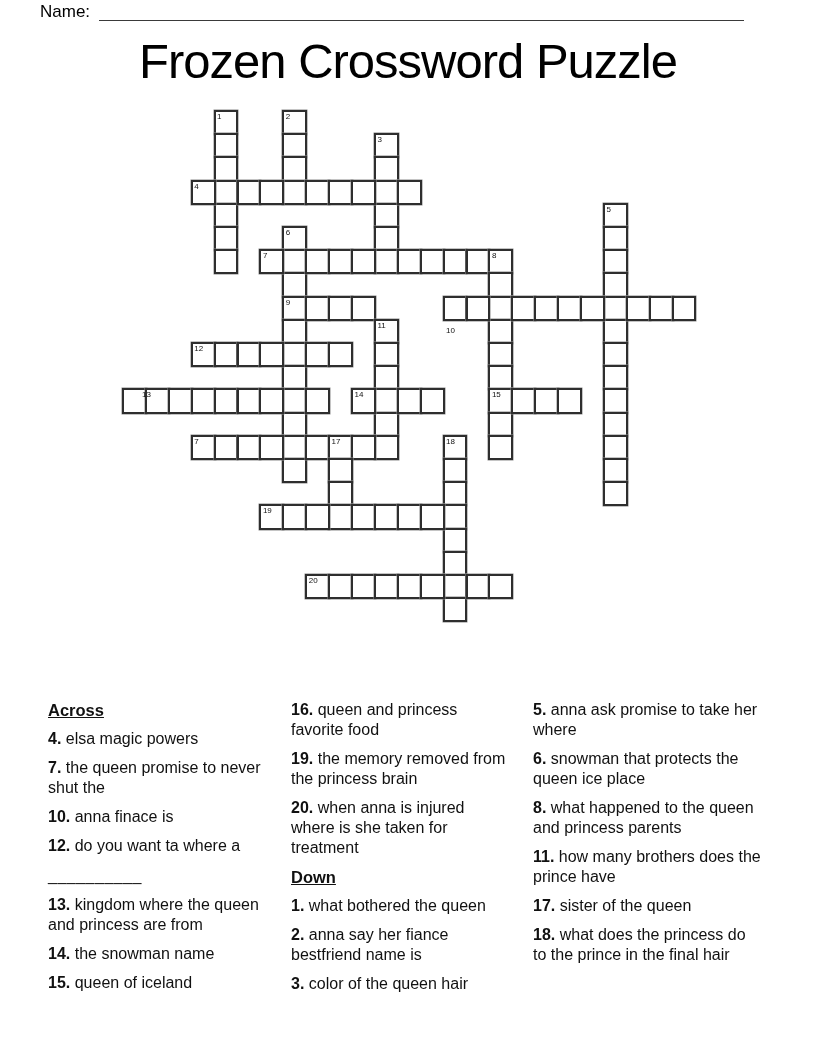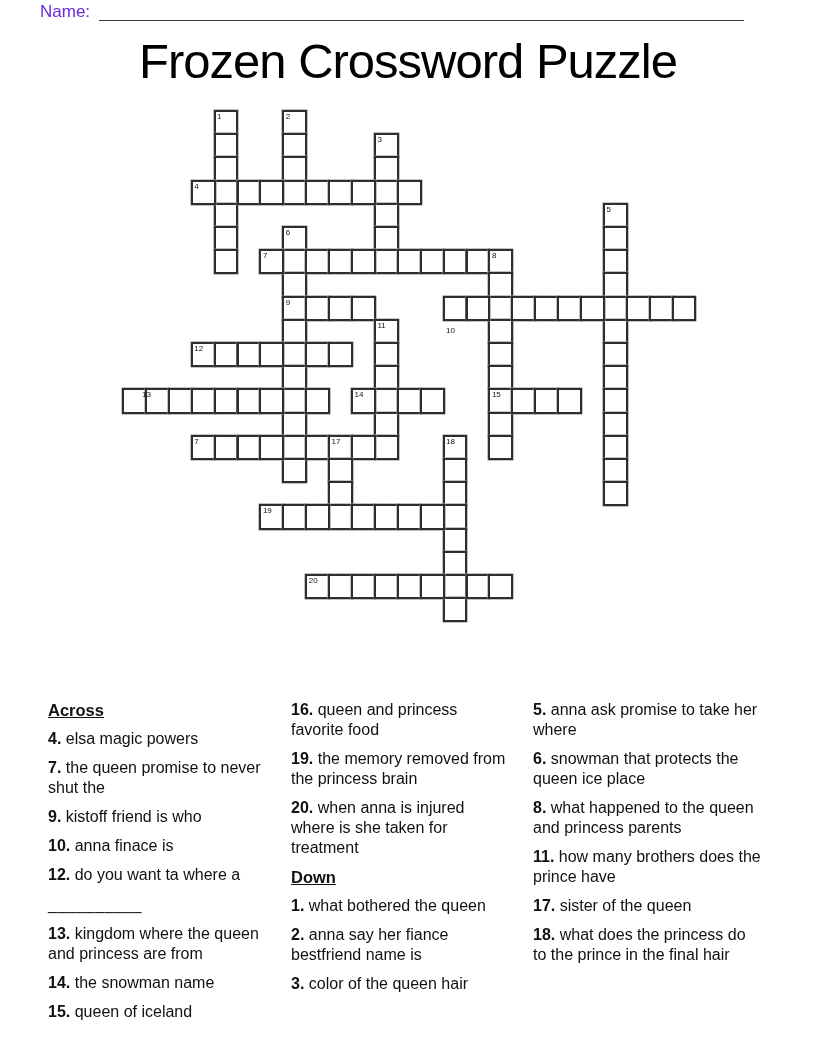--- a/index.html
+++ b/index.html
@@ -1,20 +1,20 @@
 <!DOCTYPE html>
 <html><head>
 <meta charset="utf-8">
 <style>
   html,body{margin:0;padding:0;background:#fff;}
   #page{position:relative;width:816px;height:1056px;background:#ffffff;overflow:hidden;
         font-family:"Liberation Sans", sans-serif;color:#111;}
 
   
-  #name-label{position:absolute;left:40px;top:2px;font-size:17px;color:#6d28d9;}
+  #name-label{position:absolute;left:40px;top:2px;font-size:17px;color:#000000;}
   #name-line{position:absolute;left:99px;top:1px;width:645px;height:19px;
              border-bottom:1.7px solid #3a3a3a;}
   #title{position:absolute;left:0;right:0;top:33px;text-align:center;
          font-size:49px;font-weight:500;letter-spacing:-1px;color:#000;}
 
   
   #grid{position:absolute;left:122px;top:110px;width:578px;height:515px;}
   .cell{position:absolute;box-sizing:border-box;background:#fff;
         border:2px solid #2e2e2e;box-shadow:0 0 0 0.5px #8a8a8a;}
   .cellnum{position:absolute;font-size:8px;line-height:8px;color:#111;z-index:3;}
@@ -197,21 +197,20 @@
       <div class="cellnum" style="left: 324.1px; top: 327.8px;">18</div>
       <div class="cellnum" style="left: 140.9px; top: 397.4px;">19</div>
       <div class="cellnum" style="left: 186.7px; top: 467px;">20</div>
     </div>
 
   <div id="clues">
     <div class="clue-col" id="clue-col-1">
         <div class="clue-header">Across</div>
         <div class="clue"><span class="num">4.</span><span class="txt"> elsa magic powers</span></div>
         <div class="clue"><span class="num">7.</span><span class="txt"> the queen promise to never shut the</span></div>
-        <div class="clue"><span class="num">9.</span><span class="txt"> kistoff friend is who</span></div>
         <div class="clue"><span class="num">10.</span><span class="txt"> anna finace is</span></div>
         <div class="clue"><span class="num">12.</span><span class="txt"> do you want ta where a</span><div class="blank-line">__________</div></div>
         <div class="clue"><span class="num">13.</span><span class="txt"> kingdom where the queen and princess are from</span></div>
         <div class="clue"><span class="num">14.</span><span class="txt"> the snowman name</span></div>
         <div class="clue"><span class="num">15.</span><span class="txt"> queen of iceland</span></div>
       </div>
     <div class="clue-col" id="clue-col-2">
         <div class="clue"><span class="num">16.</span><span class="txt"> queen and princess favorite food</span></div>
         <div class="clue"><span class="num">19.</span><span class="txt"> the memory removed from the princess brain</span></div>
         <div class="clue"><span class="num">20.</span><span class="txt"> when anna is injured where is she taken for treatment</span></div>

